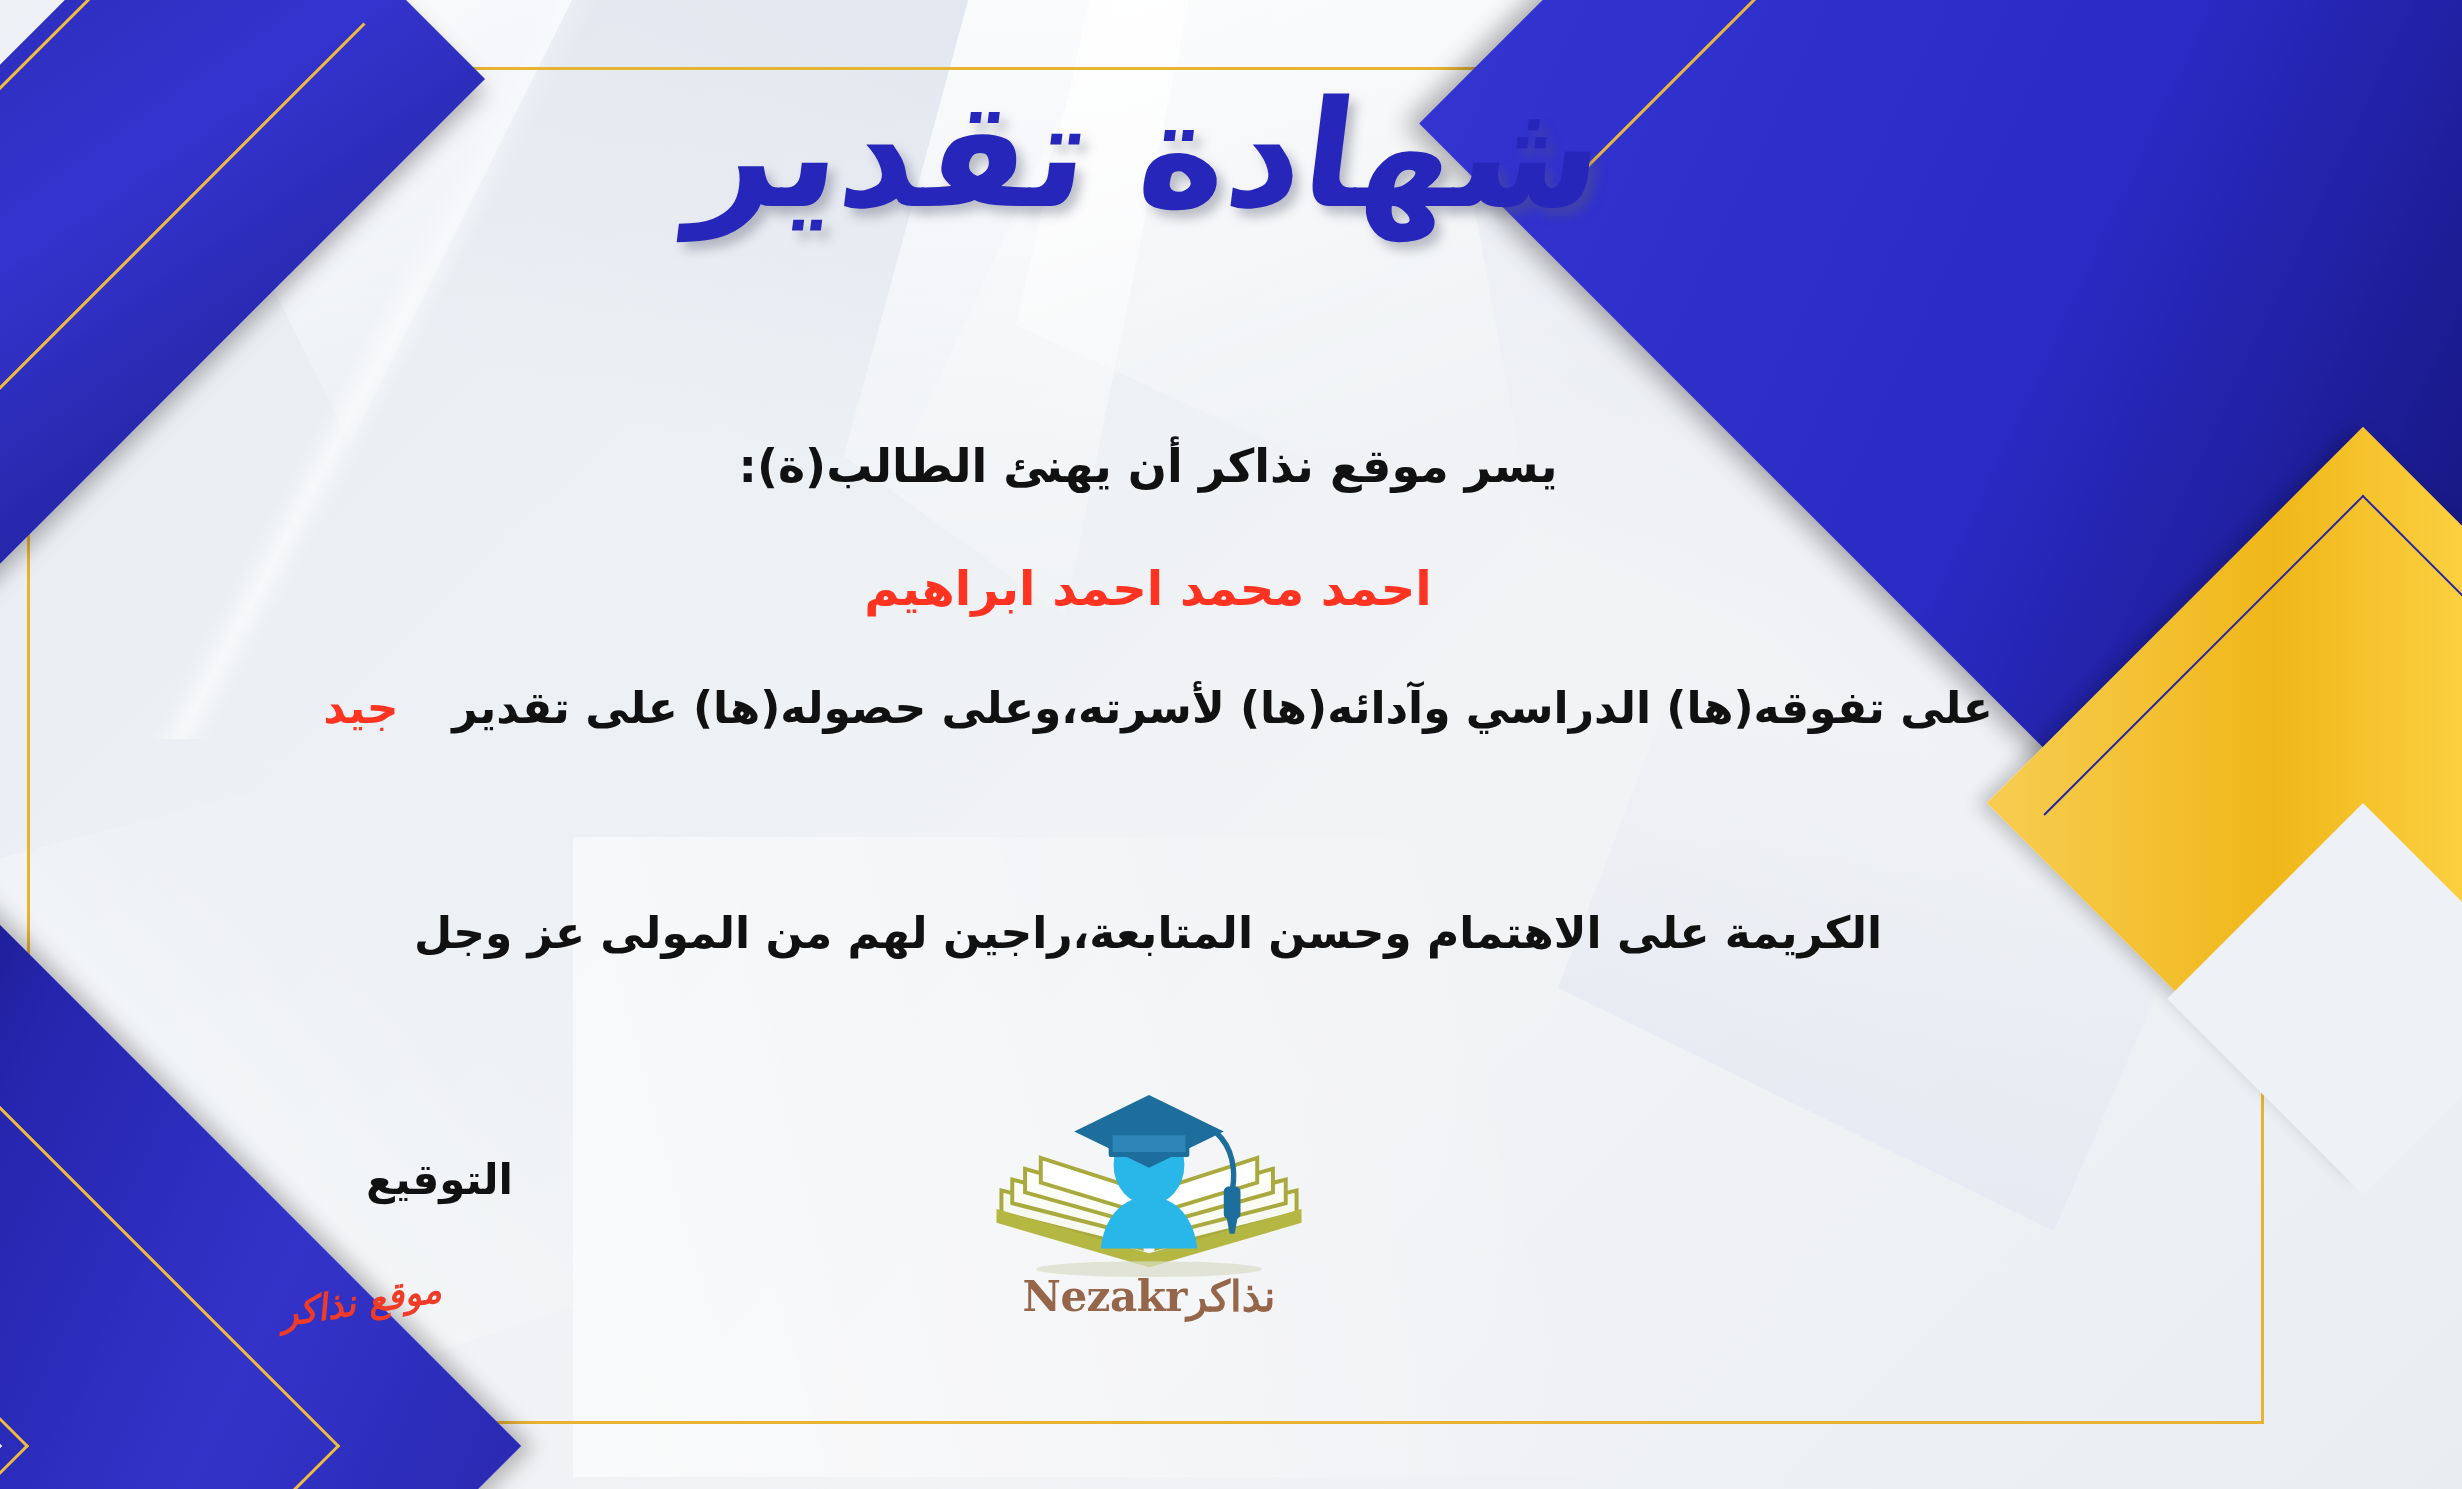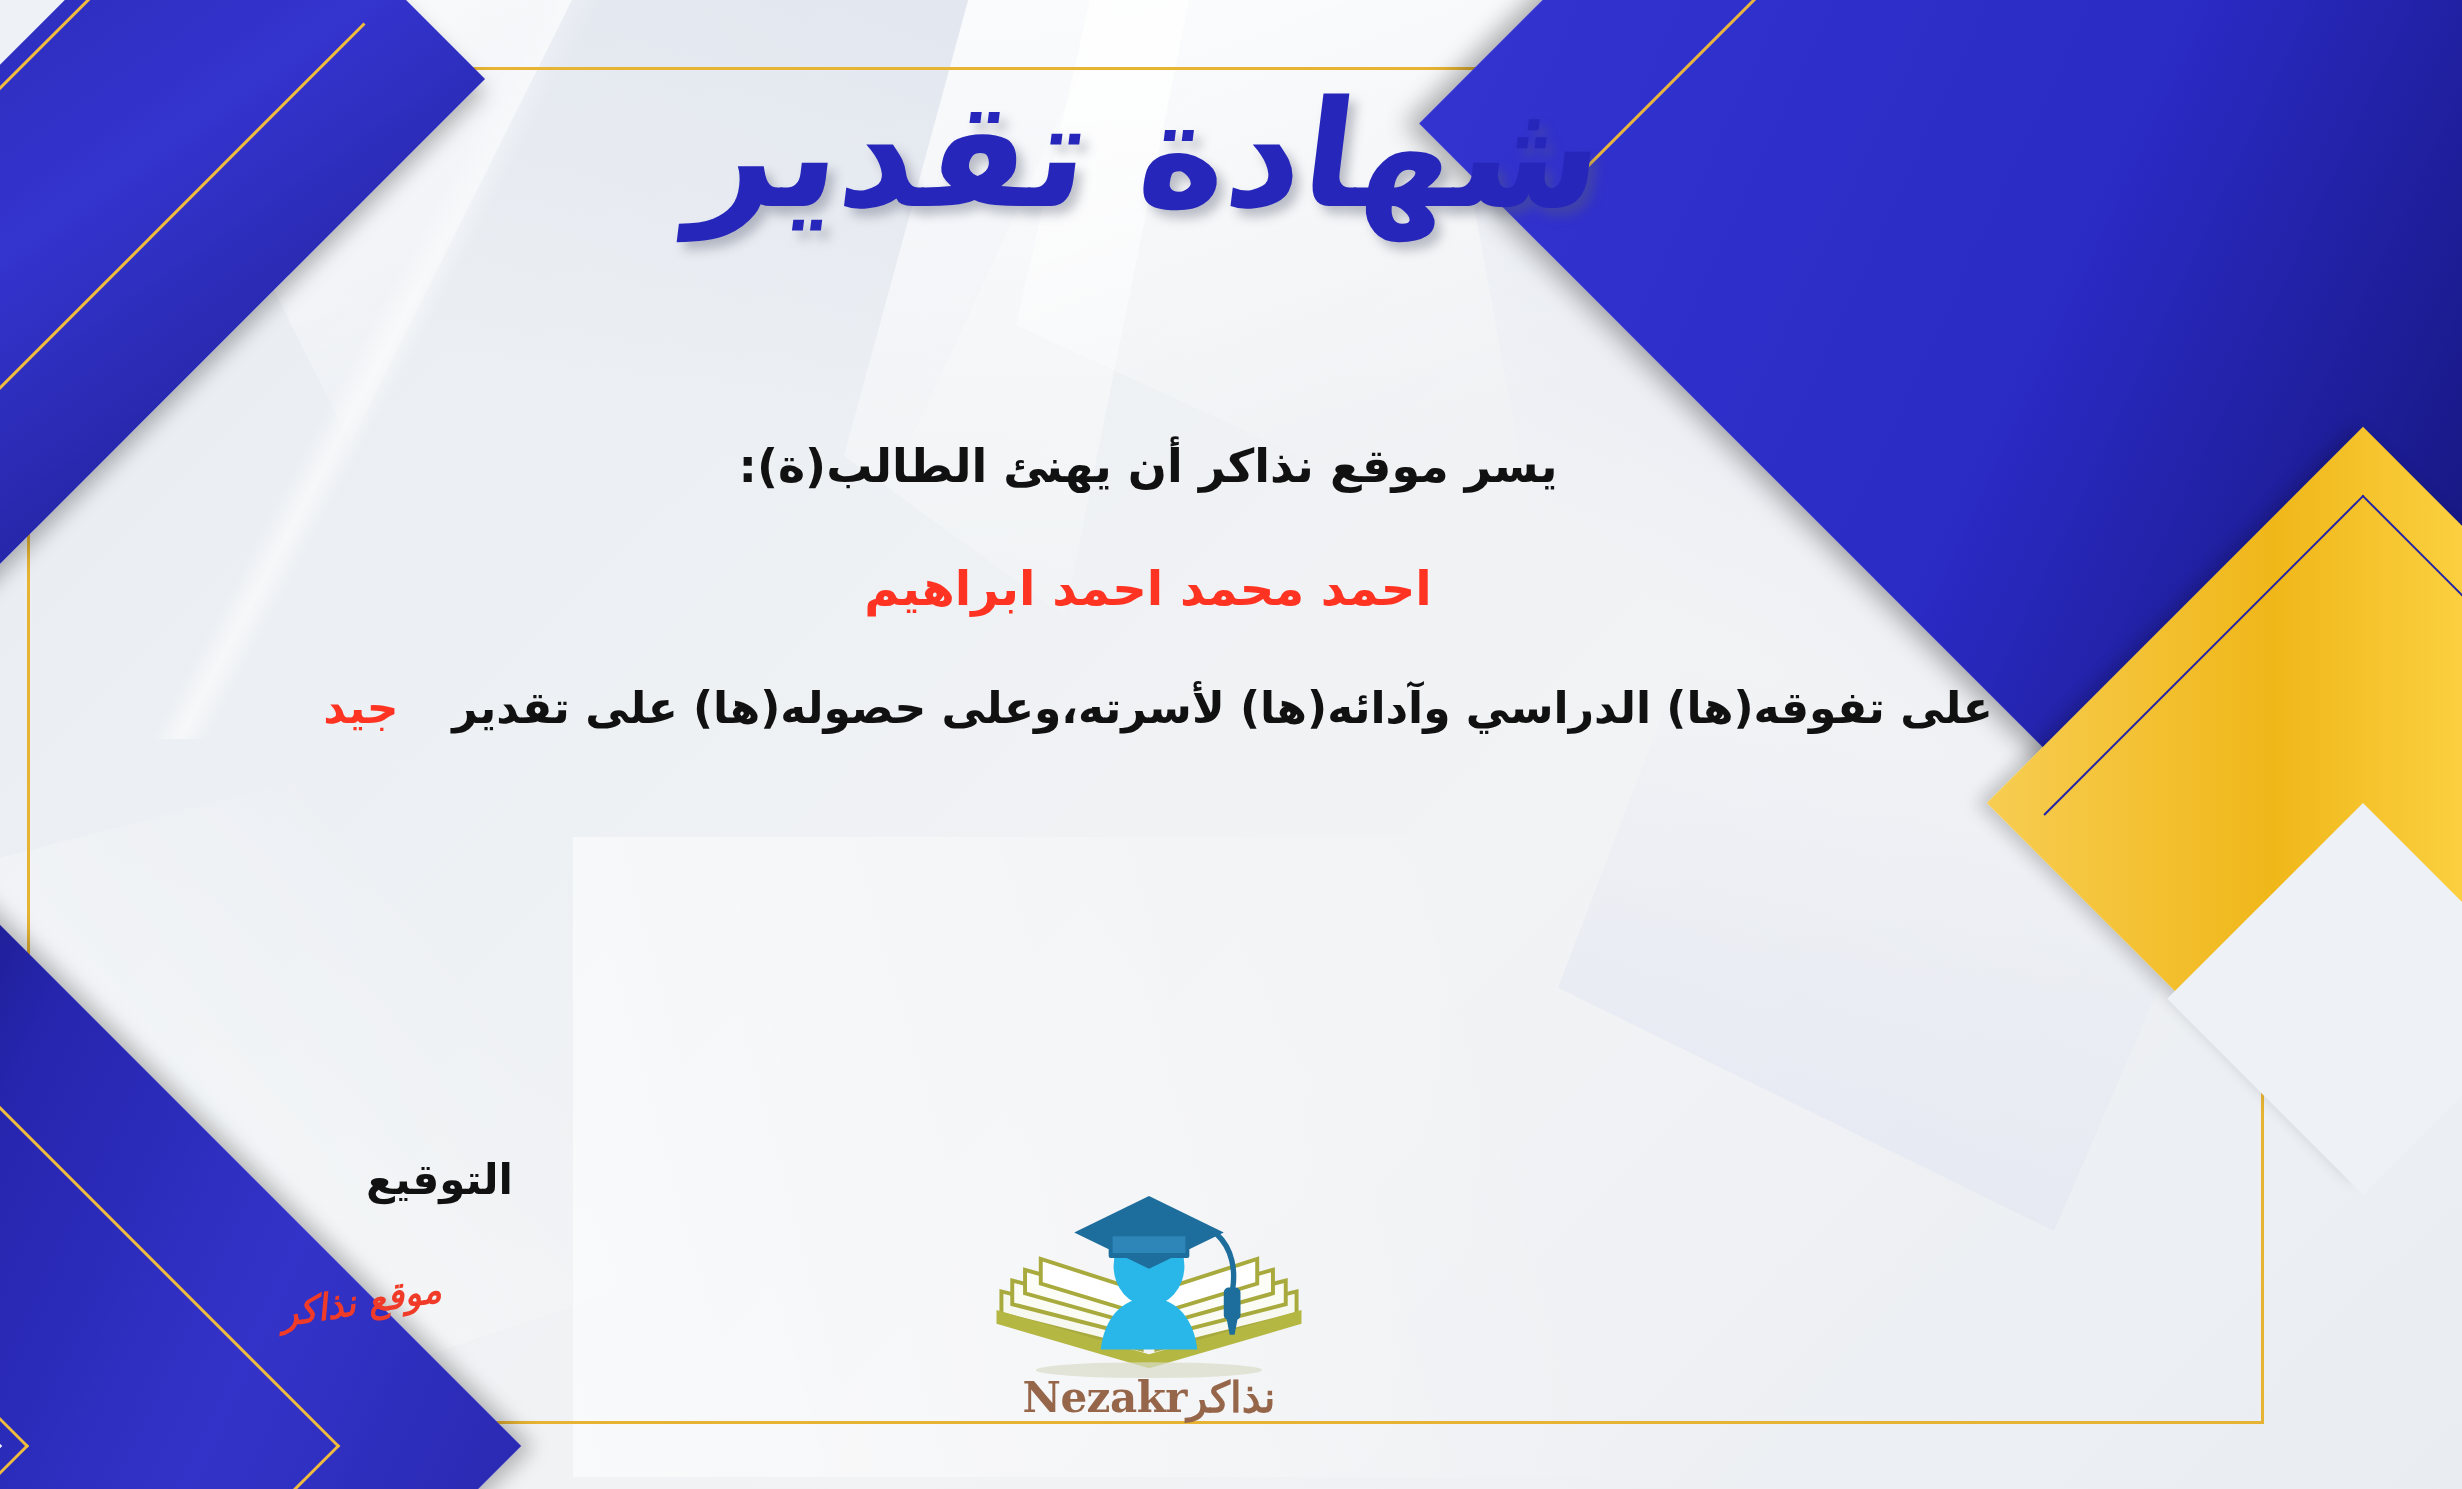--- a/index.html
+++ b/index.html
@@ -226,21 +226,21 @@
     font-style: italic;
     font-weight: 700;
     color: #f03b28;
     transform: rotate(-9deg);
     letter-spacing: 1px;
   }
 
   
   .logo {
     position: absolute;
-    left: 1133px; top: 1187px;
+    left: 1133px; top: 1086px;
     width: 364px; height: 276px;
   }
   .logo-mark { position: absolute; left: 0; top: 0; width: 364px; height: 197px; }
   .logo-text {
     position: absolute; left: 0; top: 186px; width: 364px;
     text-align: center;
     font-family: "DejaVu Serif", serif;
     font-weight: 700;
     font-size: 42px;
     color: #96664a;
@@ -299,20 +299,21 @@
 
     <div class="line l-intro">يسر موقع نذاكر أن يهنئ الطالب(ة):</div>
 
     <div class="line l-name">احمد محمد احمد ابراهيم</div>
 
     <div class="line l-body l3">
       <span>على تفوقه(ها) الدراسي وآدائه(ها) لأسرته،وعلى حصوله(ها) على تقدير</span><span class="gap-m"></span><span class="hl">جيد</span>
     </div>
 
 
+    <div class="line l-body l5">الكريمة على الاهتمام وحسن المتابعة،راجين لهم من المولى عز وجل</div>
 
 
     <div class="sig-label">التوقيع</div>
 
     <div class="sig-mark">موقع نذاكر</div>
 
     <div class="logo">
       <div class="logo-mark">
         <svg viewBox="0 0 740 400" width="364" height="197" xmlns="http://www.w3.org/2000/svg">
 

